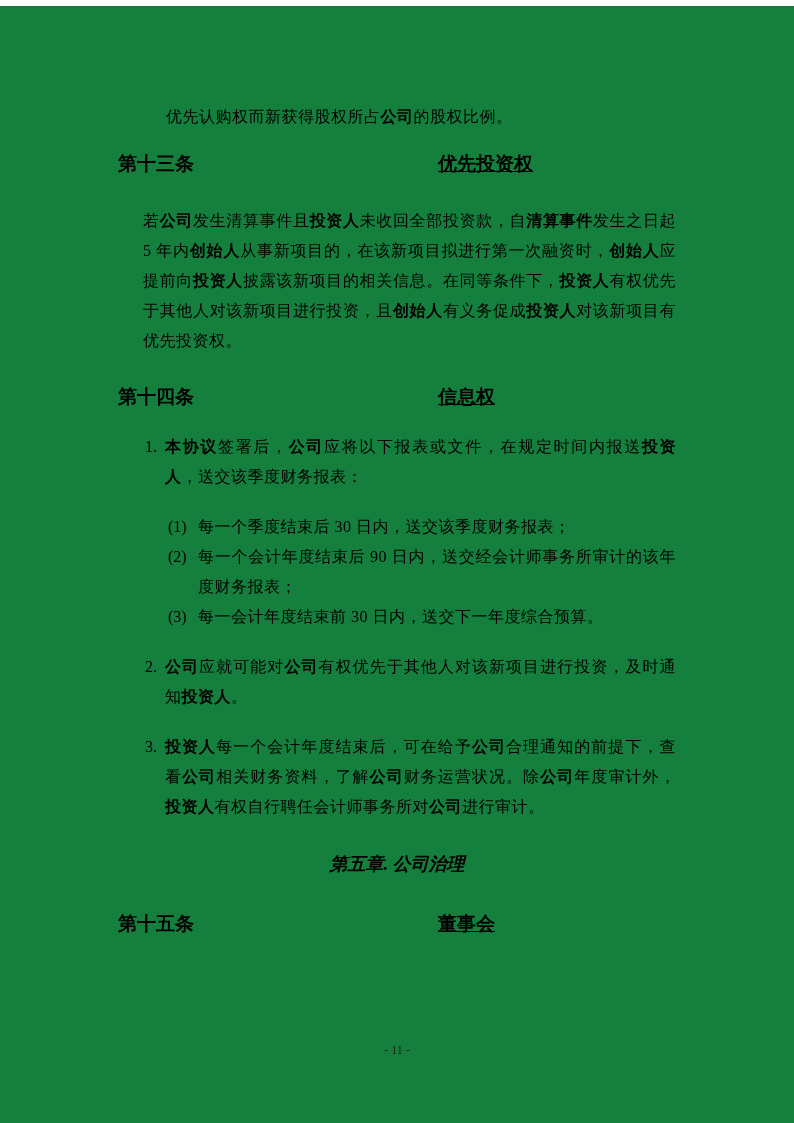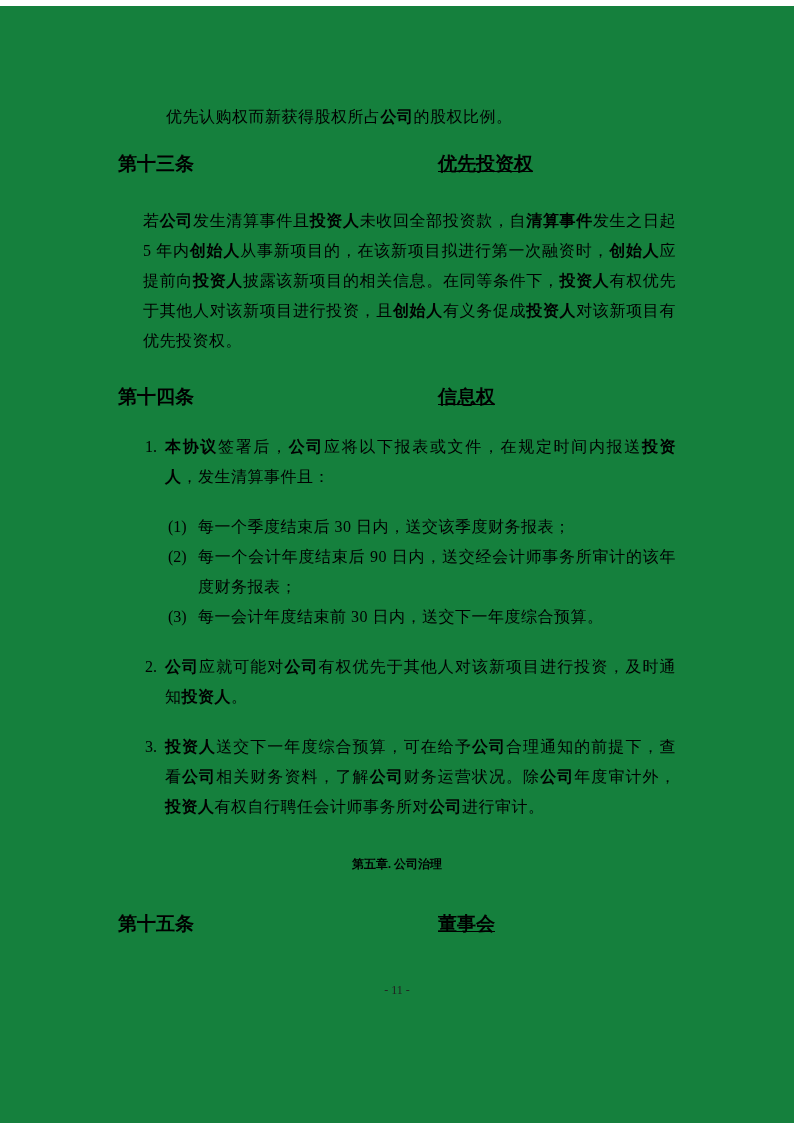--- a/index.html
+++ b/index.html
@@ -85,28 +85,29 @@
   .li2 > .txt {
     flex: 1;
     text-align: justify;
     letter-spacing: 0.5px;
   }
 
   
   .chapter {
     text-align: center;
     font-weight: bold;
-    font-size: 12px;
+    font-size: 18px;
+    font-style: italic;
   }
 
   .footer {
     position: absolute;
     left: 0;
     right: 0;
-    top: 976px;
+    top: 1036px;
     text-align: center;
     font-size: 12px;
     line-height: 16px;
     color: #222222;
   }
 </style>
 </head>
 <body>
 
 <div class="page">
@@ -121,21 +122,21 @@
 
     <p class="para mt27"><span>若</span><span class="b">公司</span><span>发生清算事件且</span><span class="b">投资人</span><span>未收回全部投资款，自</span><span class="b">清算事件</span><span>发生之日起 5 年内</span><span class="b">创始人</span><span>从事新项目的，在该新项目拟进行第一次融资时，</span><span class="b">创始人</span><span>应提前向</span><span class="b">投资人</span><span>披露该新项目的相关信息。在同等条件下，</span><span class="b">投资人</span><span>有权优先于其他人对该新项目进行投资，且</span><span class="b">创始人</span><span>有义务促成</span><span class="b">投资人</span><span>对该新项目有优先投资权。</span></p>
 
     <div class="article-heading mt26">
       <span class="article-label">第十四条</span>
       <span class="article-title">信息权</span>
     </div>
 
     <div class="li1 mt20">
       <span class="num">1.</span>
-      <span class="txt"><span class="b">本协议</span><span>签署后，</span><span class="b">公司</span><span>应将以下报表或文件，在规定时间内报送</span><span class="b">投资人</span><span>，发生清算事件且：</span></span>
+      <span class="txt"><span class="b">本协议</span><span>签署后，</span><span class="b">公司</span><span>应将以下报表或文件，在规定时间内报送</span><span class="b">投资人</span><span>，送交该季度财务报表：</span></span>
     </div>
 
     <div class="sublist mt20">
       <div class="li2">
         <span class="num">(1)</span>
         <span class="txt"><span>每一个季度结束后 30 日内，送交该季度财务报表；</span></span>
       </div>
       <div class="li2">
         <span class="num">(2)</span>
         <span class="txt"><span>每一个会计年度结束后 90 日内，送交经会计师事务所审计的该年度财务报表；</span></span>
@@ -146,21 +147,21 @@
       </div>
     </div>
 
     <div class="li1 mt20">
       <span class="num">2.</span>
       <span class="txt"><span class="b">公司</span><span>应就可能对</span><span class="b">公司</span><span>有权优先于其他人对该新项目进行投资，及时通知</span><span class="b">投资人</span><span>。</span></span>
     </div>
 
     <div class="li1 mt20">
       <span class="num">3.</span>
-      <span class="txt"><span class="b">投资人</span><span>送交下一年度综合预算，可在给予</span><span class="b">公司</span><span>合理通知的前提下，查看</span><span class="b">公司</span><span>相关财务资料，了解</span><span class="b">公司</span><span>财务运营状况。除</span><span class="b">公司</span><span>年度审计外，</span><span class="b">投资人</span><span>有权自行聘任会计师事务所对</span><span class="b">公司</span><span>进行审计。</span></span>
+      <span class="txt"><span class="b">投资人</span><span>每一个会计年度结束后，可在给予</span><span class="b">公司</span><span>合理通知的前提下，查看</span><span class="b">公司</span><span>相关财务资料，了解</span><span class="b">公司</span><span>财务运营状况。除</span><span class="b">公司</span><span>年度审计外，</span><span class="b">投资人</span><span>有权自行聘任会计师事务所对</span><span class="b">公司</span><span>进行审计。</span></span>
     </div>
 
     <p class="chapter mt27">第五章. 公司治理</p>
 
     <div class="article-heading mt30">
       <span class="article-label">第十五条</span>
       <span class="article-title">董事会</span>
     </div>
 
 

